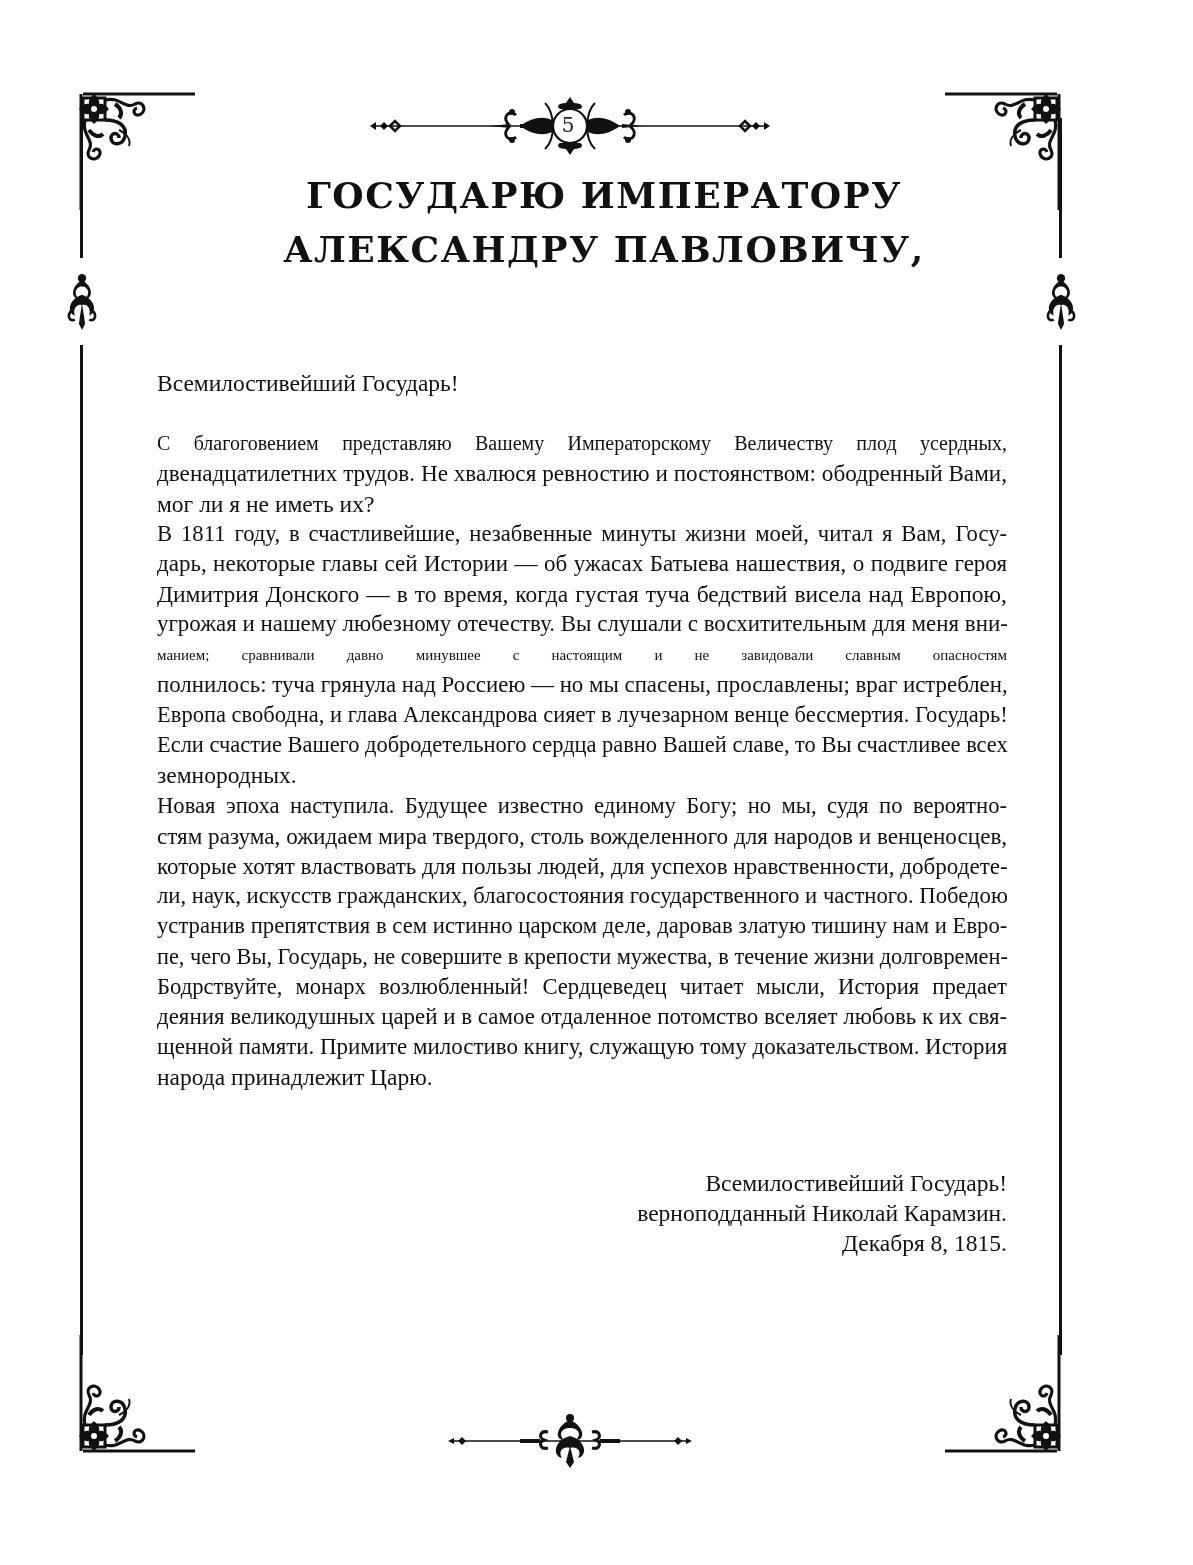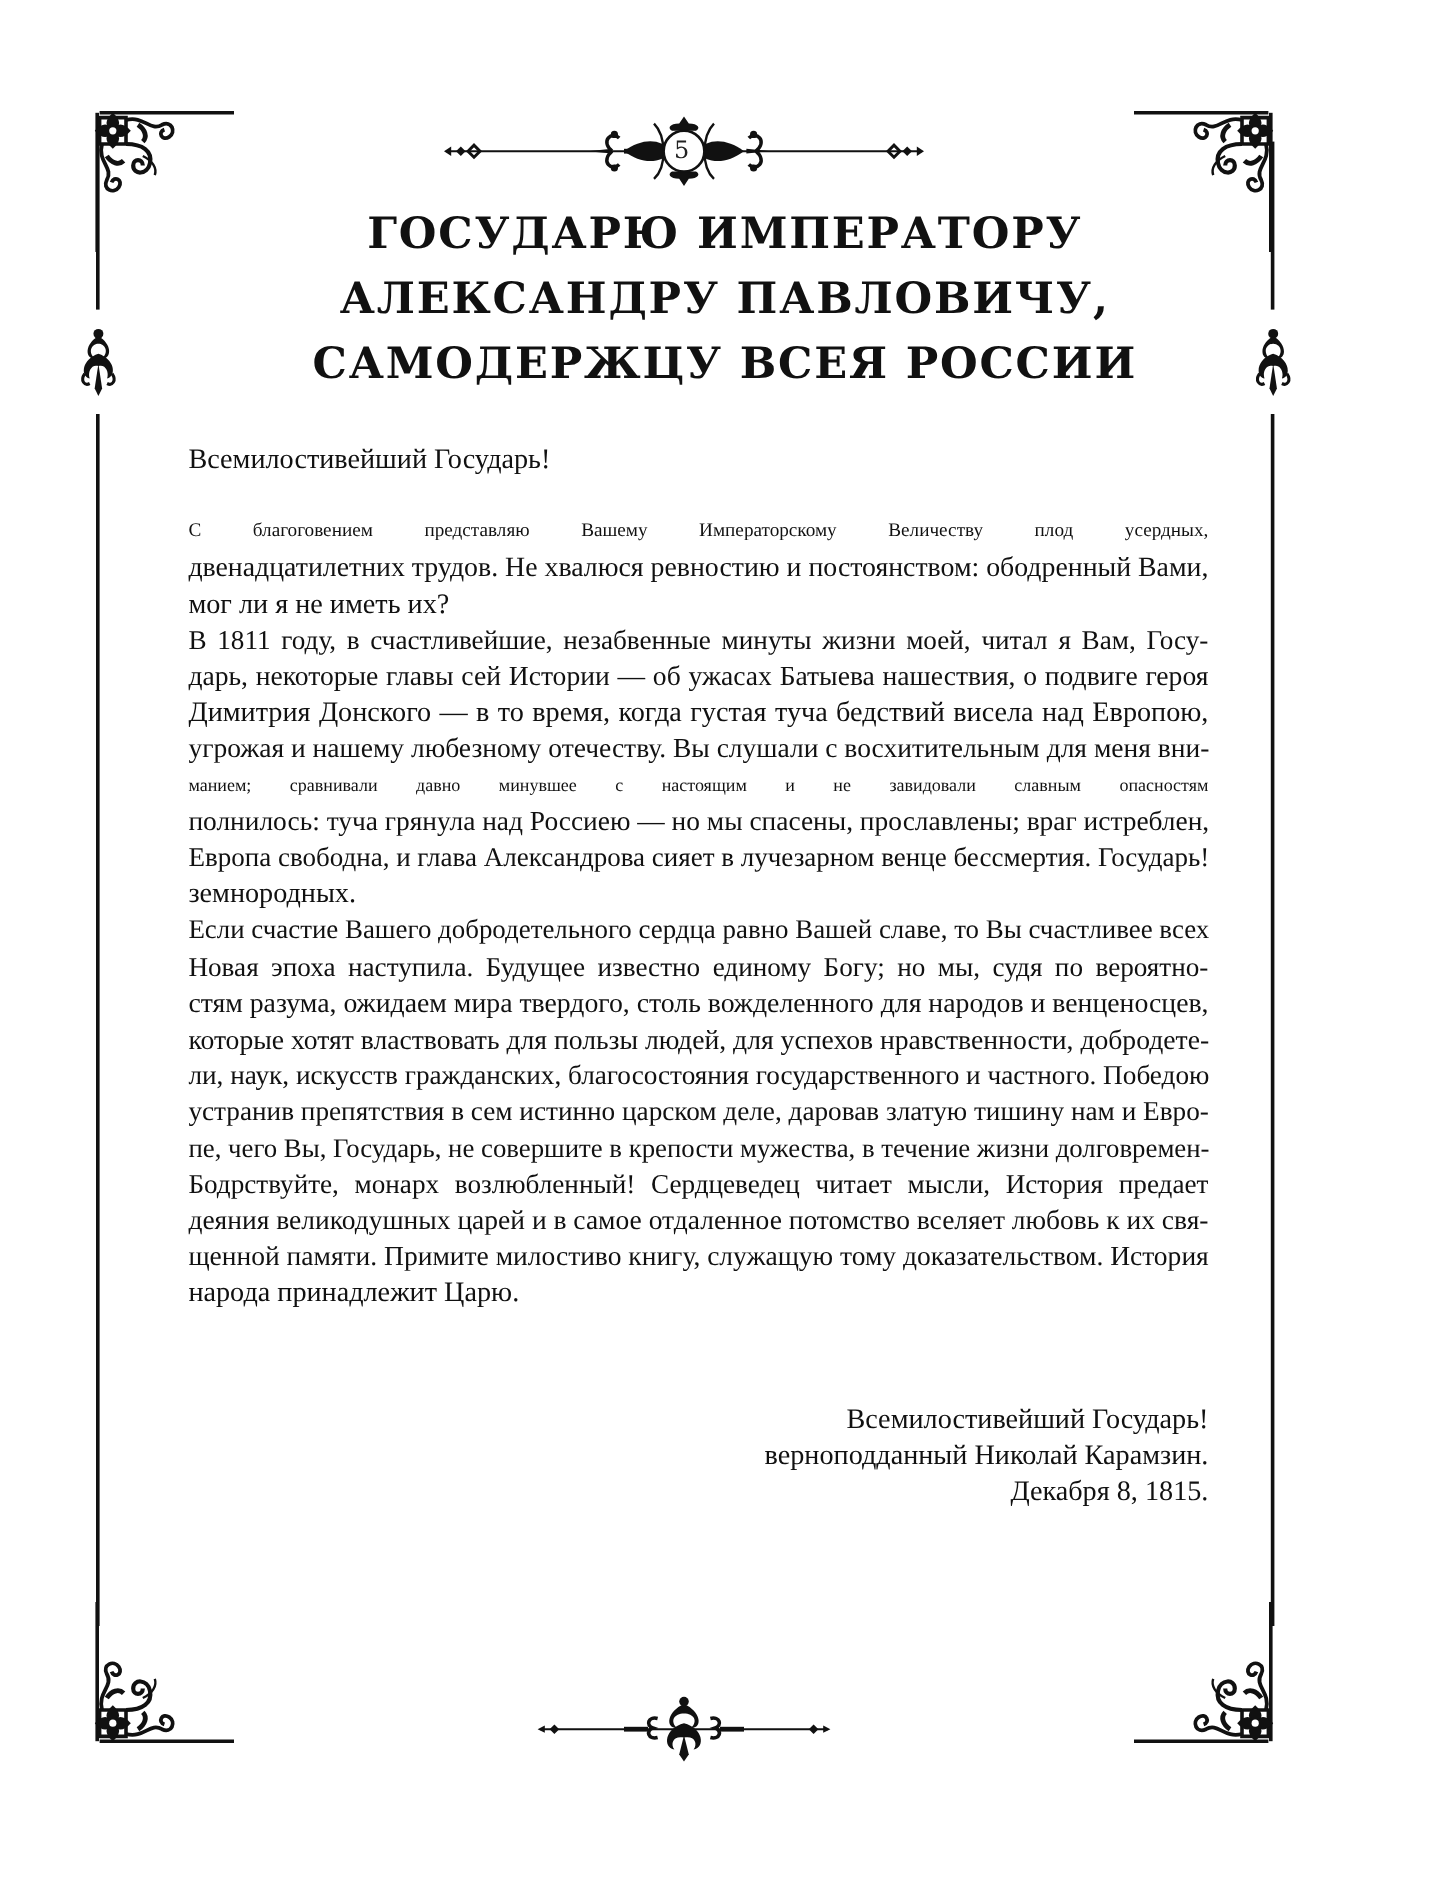--- a/index.html
+++ b/index.html
@@ -149,41 +149,40 @@
 
     <path d="M210 2 L214 8 C222 8 224 12 220 14 L200 14 C196 12 198 8 206 8 Z" fill="#111"></path>
     <path d="M210 60 L214 54 C222 54 224 50 220 48 L200 48 C196 50 198 54 206 54 Z" fill="#111"></path>
     <circle cx="210" cy="31" r="17" fill="#fff" stroke="#111" stroke-width="2.2"></circle>
   </svg>
   <div class="pagenum">5</div>
 
   <div class="title">
     <div>ГОСУДАРЮ ИМПЕРАТОРУ</div>
     <div>АЛЕКСАНДРУ ПАВЛОВИЧУ,</div>
-    <div>САМОДЕРЖЦУ ВСЕЯ РОССИИ</div>
   </div>
 
   <div class="body">
     <p class="salutation">Всемилостивейший Государь!</p>
     <div id="paras">
         <div class="para">
-          <span class="ln first" style="display: block; font-size: 16px;">С благоговением представляю Вашему Императорскому Величеству плод усердных,</span>
+          <span class="ln first" style="display: block; font-size: 20px;">С благоговением представляю Вашему Императорскому Величеству плод усердных,</span>
           <span class="ln" style="display: block; font-size: 23.18px;">двенадцатилетних трудов. Не хвалюся ревностию и постоянством: ободренный Вами,</span>
           <span class="ln last" style="display: block;">мог ли я не иметь их?</span>
         </div>
         <div class="para">
           <span class="ln first" style="display: block; font-size: 22.65px;">В 1811 году, в счастливейшие, незабвенные минуты жизни моей, читал я Вам, Госу-</span>
           <span class="ln" style="display: block; font-size: 23px;">дарь, некоторые главы сей Истории — об ужасах Батыева нашествия, о подвиге героя</span>
           <span class="ln" style="display: block;">Димитрия Донского — в то время, когда густая туча бедствий висела над Европою,</span>
           <span class="ln" style="display: block; font-size: 22.93px;">угрожая и нашему любезному отечеству. Вы слушали с восхитительным для меня вни-</span>
           <span class="ln" style="display: block; font-size: 15px;">манием; сравнивали давно минувшее с настоящим и не завидовали славным опасностям</span>
           <span class="ln" style="display: block; font-size: 22.85px;">полнилось: туча грянула над Россиею — но мы спасены, прославлены; враг истреблен,</span>
           <span class="ln" style="display: block; font-size: 22.53px;">Европа свободна, и глава Александрова сияет в лучезарном венце бессмертия. Государь!</span>
+          <span class="ln" style="display: block; font-size: 22.43px;">Если счастие Вашего добродетельного сердца равно Вашей славе, то Вы счастливее всех</span>
           <span class="ln last" style="display: block;">земнородных.</span>
-          <span class="ln" style="display: block; font-size: 22.43px;">Если счастие Вашего добродетельного сердца равно Вашей славе, то Вы счастливее всех</span>
         </div>
         <div class="para">
           <span class="ln first" style="display: block; font-size: 22.65px;">Новая эпоха наступила. Будущее известно единому Богу; но мы, судя по вероятно-</span>
           <span class="ln" style="display: block; font-size: 23.13px;">стям разума, ожидаем мира твердого, столь вожделенного для народов и венценосцев,</span>
           <span class="ln" style="display: block; font-size: 23.06px;">которые хотят властвовать для пользы людей, для успехов нравственности, добродете-</span>
           <span class="ln" style="display: block; font-size: 22.7px;">ли, наук, искусств гражданских, благосостояния государственного и частного. Победою</span>
           <span class="ln" style="display: block; font-size: 22.7px;">устранив препятствия в сем истинно царском деле, даровав златую тишину нам и Евро-</span>
           <span class="ln" style="display: block; font-size: 22.34px;">пе, чего Вы, Государь, не совершите в крепости мужества, в течение жизни долговремен-</span>
         </div>
         <div class="para">

